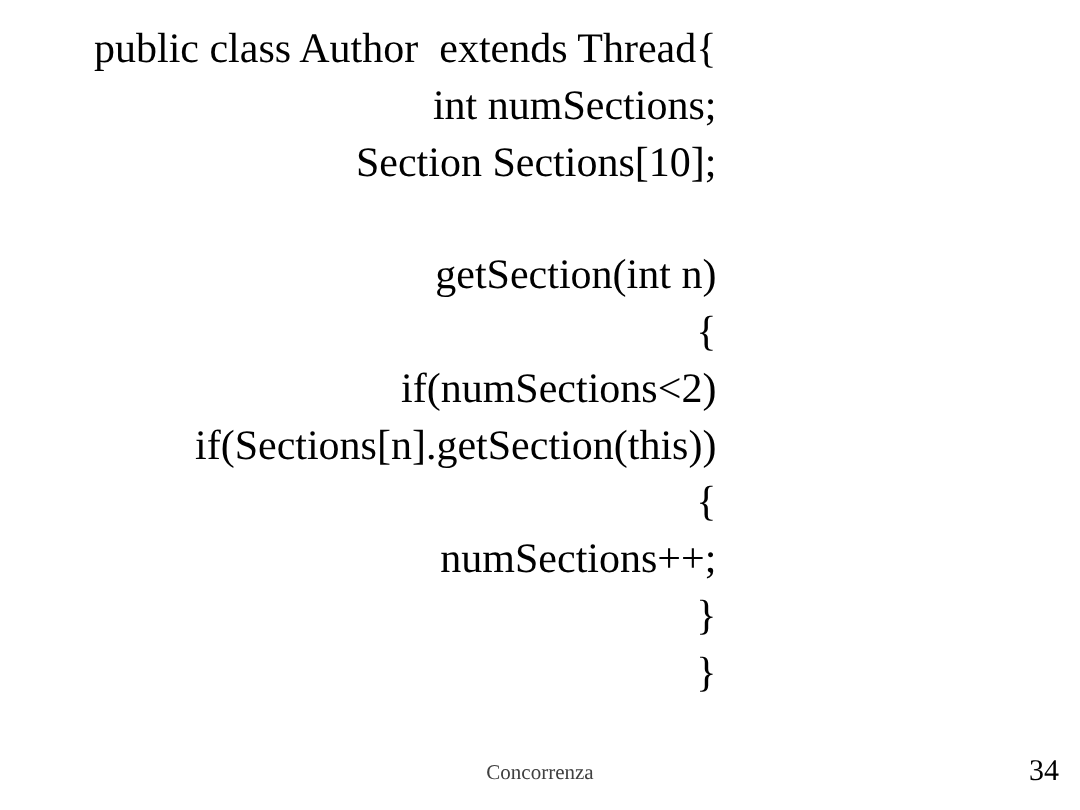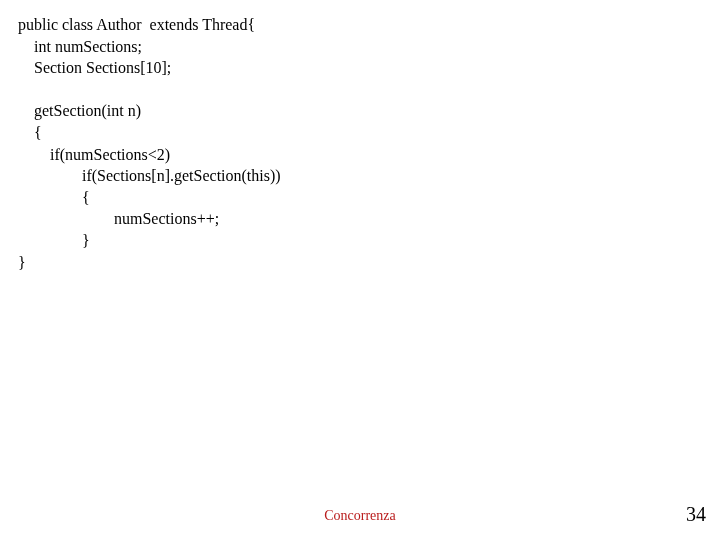--- a/index.html
+++ b/index.html
@@ -15,33 +15,34 @@
   .slide {
     position: relative;
     width: 720px;
     height: 540px;
     box-sizing: border-box;
   }
   .code-block {
     position: absolute;
     top: 14px;
     left: 18px;
-    font-size: 16px;
+    font-size: 28px;
     color: #000;
     line-height: 1.35;
     white-space: pre;
+    text-align: right;
   }
   .footer-center {
     position: absolute;
     bottom: 16px;
     left: 0;
     width: 720px;
     text-align: center;
     font-size: 14px;
-    color: #b91c1c;
+    color: #404040;
   }
   .footer-right {
     position: absolute;
     bottom: 14px;
     right: 14px;
     font-size: 20px;
     color: #000;
   }
 </style>
 </head>

